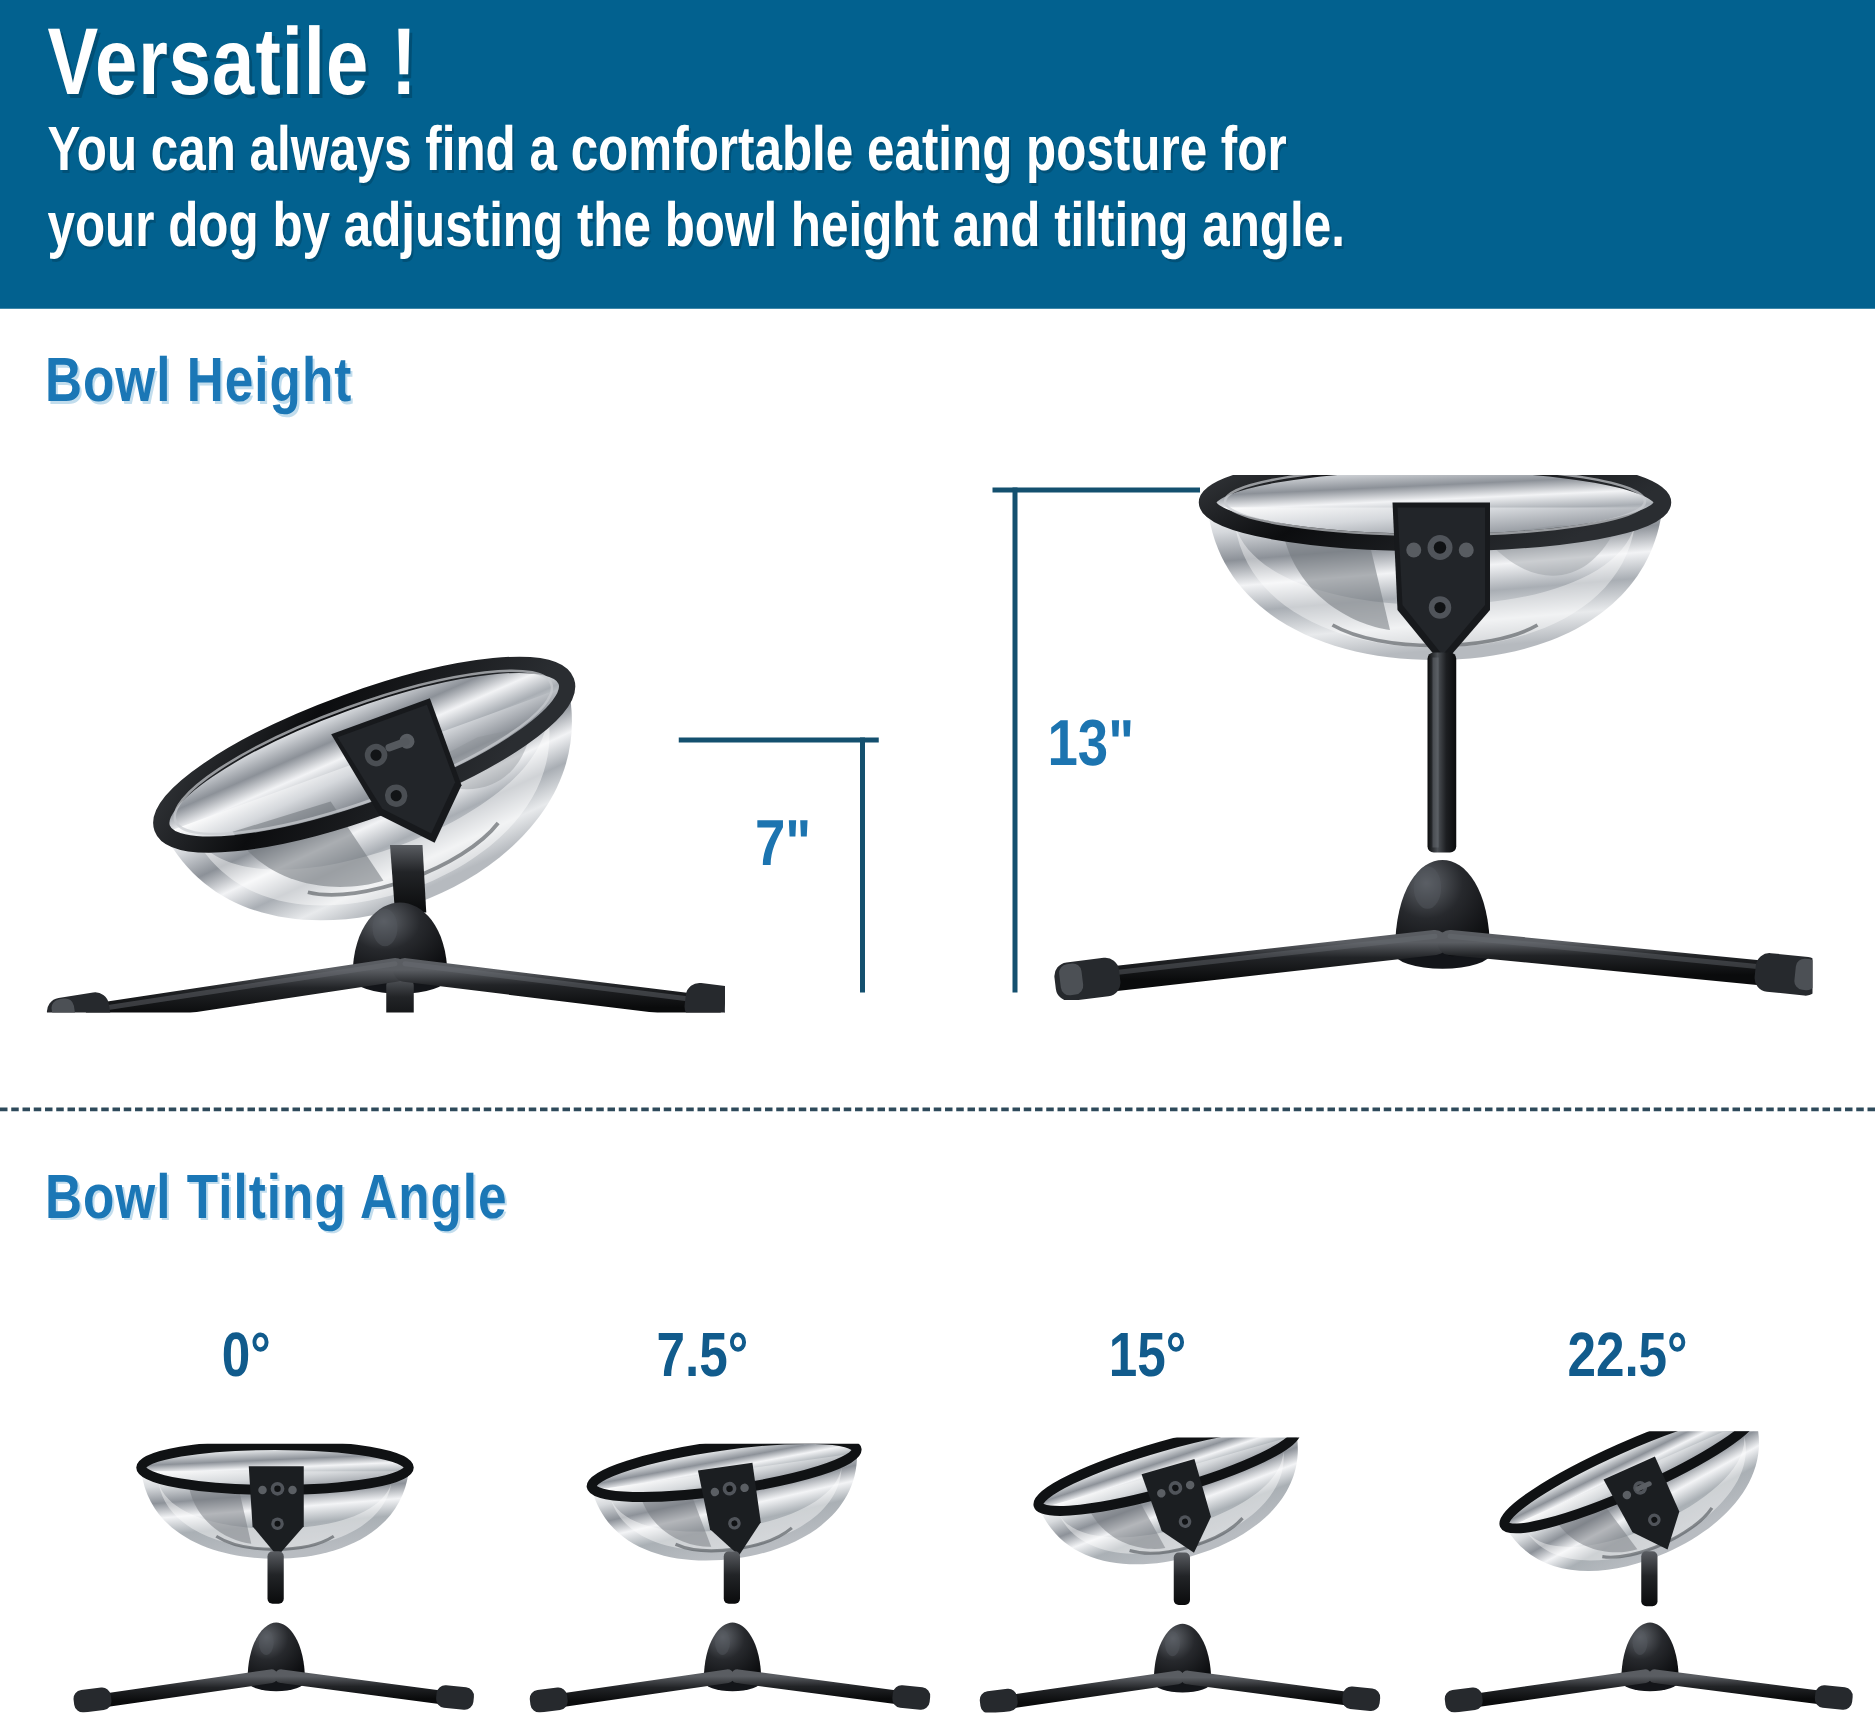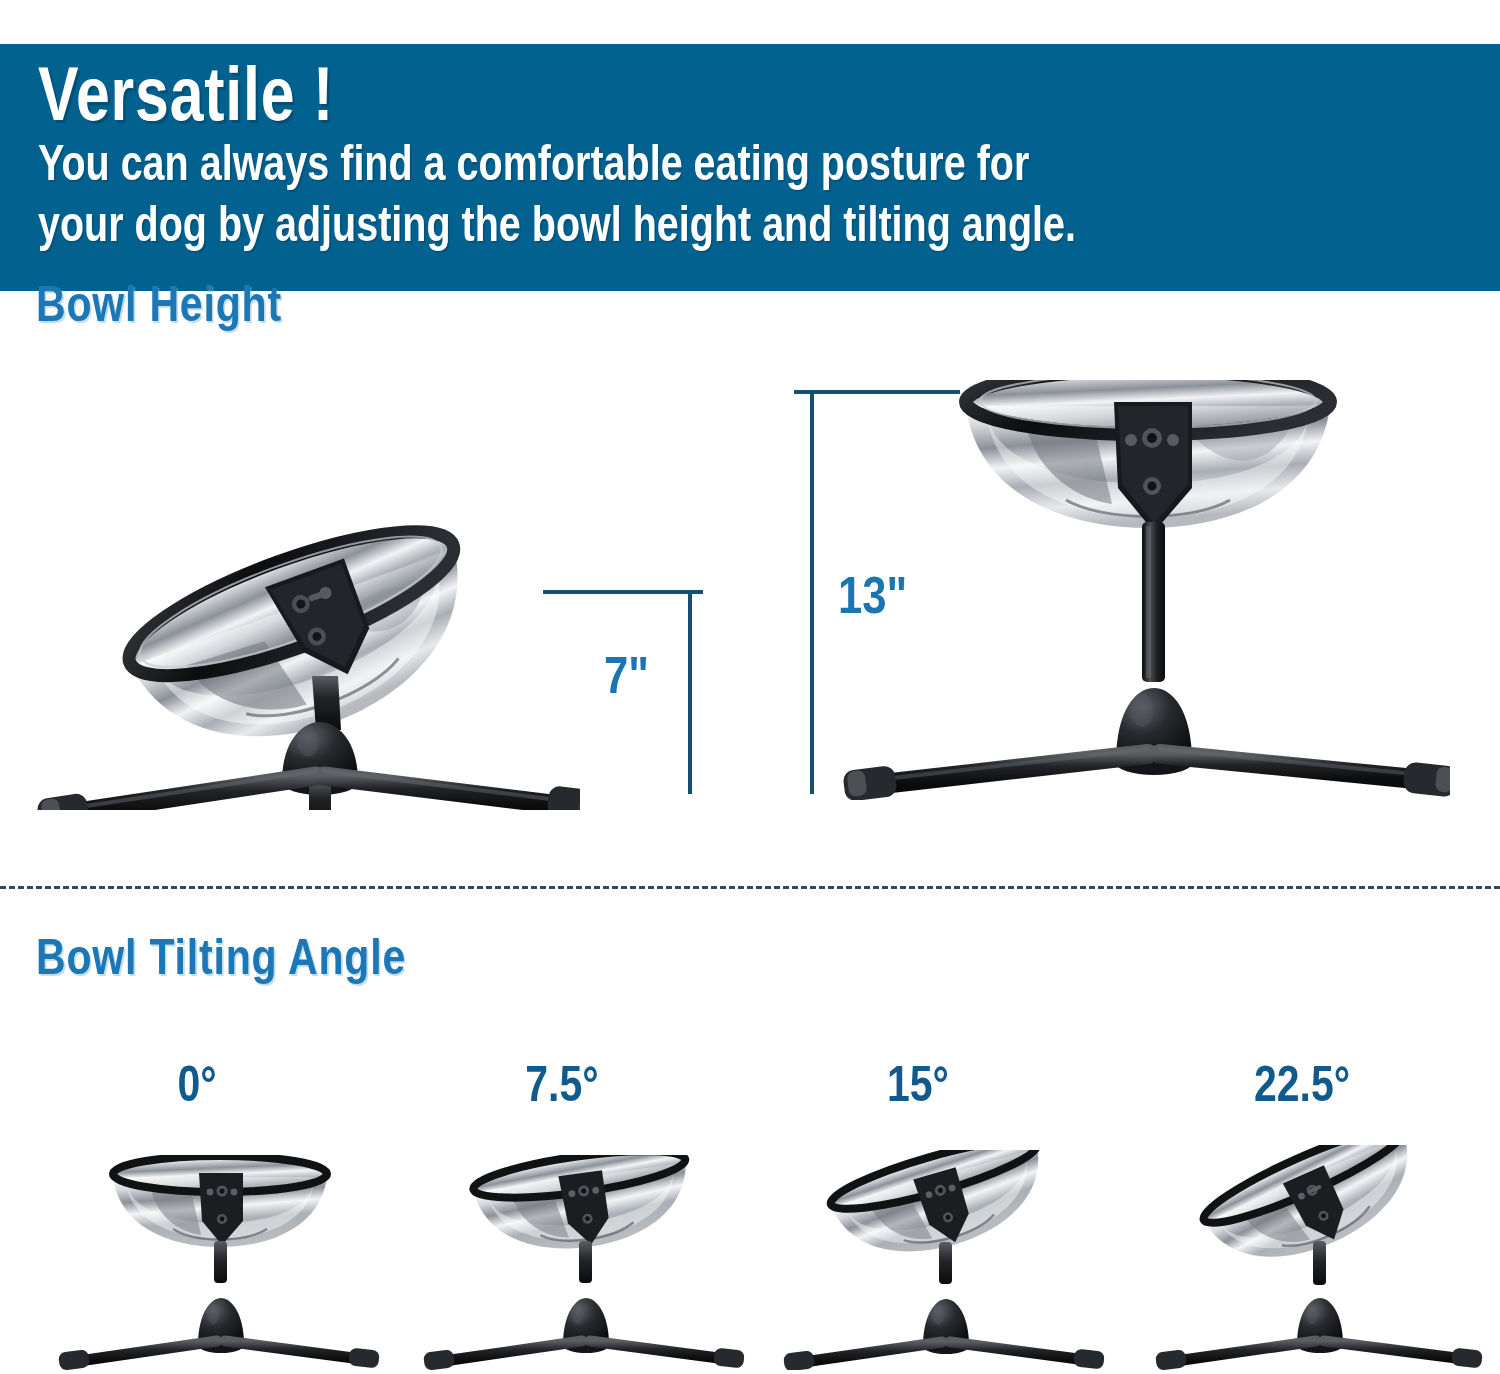--- a/index.html
+++ b/index.html
@@ -9,21 +9,20 @@
     font-family:"Liberation Sans", sans-serif;
     overflow:hidden;
     position:relative;
   }
 
   
   .header {
     position:absolute; left:0; top:0; width:1500px; height:247px;
     background:#02618F;
     padding:14px 30px 0 38px;
-    margin-top:44px;
   }
   .title {
     color:#ffffff;
     font-size:76px;
     font-weight:bold;
     line-height:0.96;
     letter-spacing:1px;
     transform:scaleX(0.80);
     transform-origin:left center;
     text-shadow:3px 3px 0 rgba(0,0,0,0.18);

